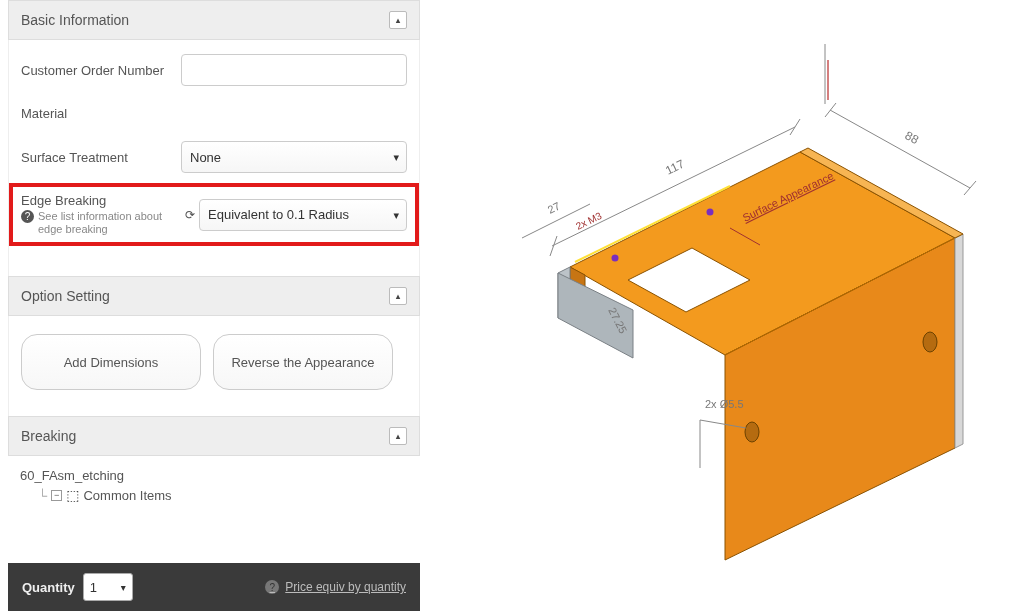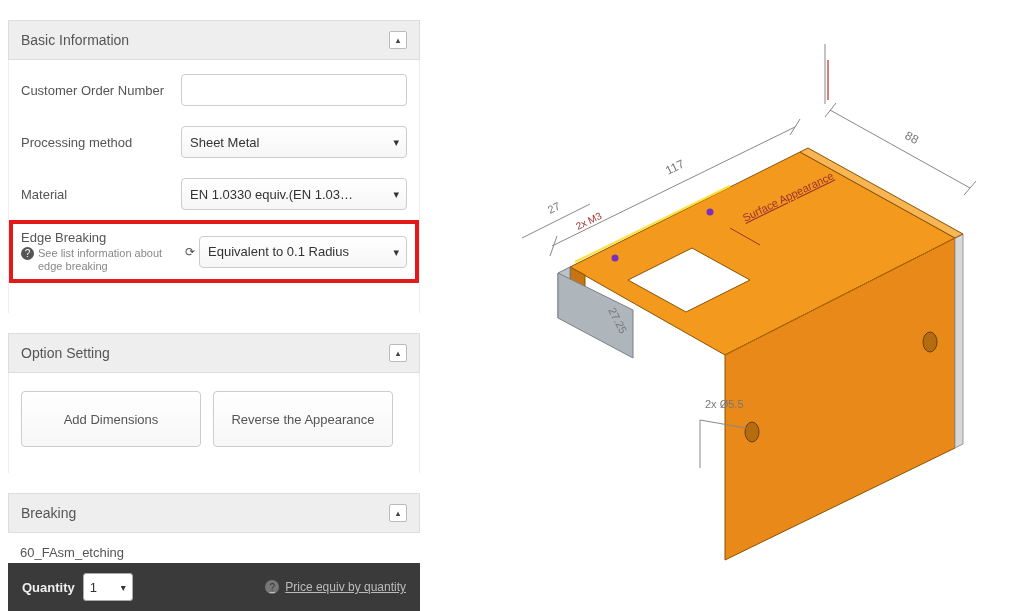--- a/index.html
+++ b/index.html
@@ -24,21 +24,20 @@
   .section-header {
     background: #eeeeee;
     border: 1px solid #ddd;
     padding: 10px 12px;
     color: #555;
     font-size: 14px;
     display: flex;
     justify-content: space-between;
     align-items: center;
     cursor: pointer;
-    margin-top: 20px;
   }
   .section-header .collapse-btn {
     width: 18px;
     height: 18px;
     background: #fff;
     border: 1px solid #bbb;
     border-radius: 2px;
     display: flex;
     align-items: center;
     justify-content: center;
@@ -144,21 +143,21 @@
   .option-buttons {
     display:flex;
     flex-wrap:wrap;
     gap: 12px;
     padding: 14px 12px 18px 12px;
   }
   .opt-btn {
     width: 180px;
     height: 56px;
     border: 1px solid #ccc;
-    border-radius: 4px;
+    border-radius: 16px;
     background: linear-gradient(#fff,#f7f7f7);
     color: #555;
     font-size: 13px;
     display:flex;
     align-items:center;
     justify-content:center;
     cursor:pointer;
   }
   .details-body {
     padding: 8px 12px 12px 12px;
@@ -259,38 +258,33 @@
   </div>
   <div class="section-body">
 
     <div class="form-row">
       <div class="form-label">Customer Order Number</div>
       <div class="form-control">
         <input type="text" value="" style="">
       </div>
     </div>
 
+
     <div class="form-row">
-      <div class="form-label">Processing method</div>
+      <div class="form-label">Material</div>
+    </div>
+
+    <div class="form-row">
+      <div class="form-label">Surface Treatment</div>
       <div class="form-control">
         <div class="select-wrap">
-          <div class="select-display">Sheet Metal</div>
+          <div class="select-display">None</div>
         </div>
       </div>
     </div>
-
-    <div class="form-row">
-      <div class="form-label">Material</div>
-      <div class="form-control">
-        <div class="select-wrap">
-          <div class="select-display">EN 1.0330 equiv.(EN 1.03…</div>
-        </div>
-      </div>
-    </div>
-
 
     <div class="highlight-row">
       <div class="form-label" style="flex:0 0 158px;">
         <span>Edge Breaking</span>
         <span class="help">
           <span class="help-line">
             <span class="help-q">?</span>
             <span>See list information about edge breaking</span>
           </span>
         </span>

